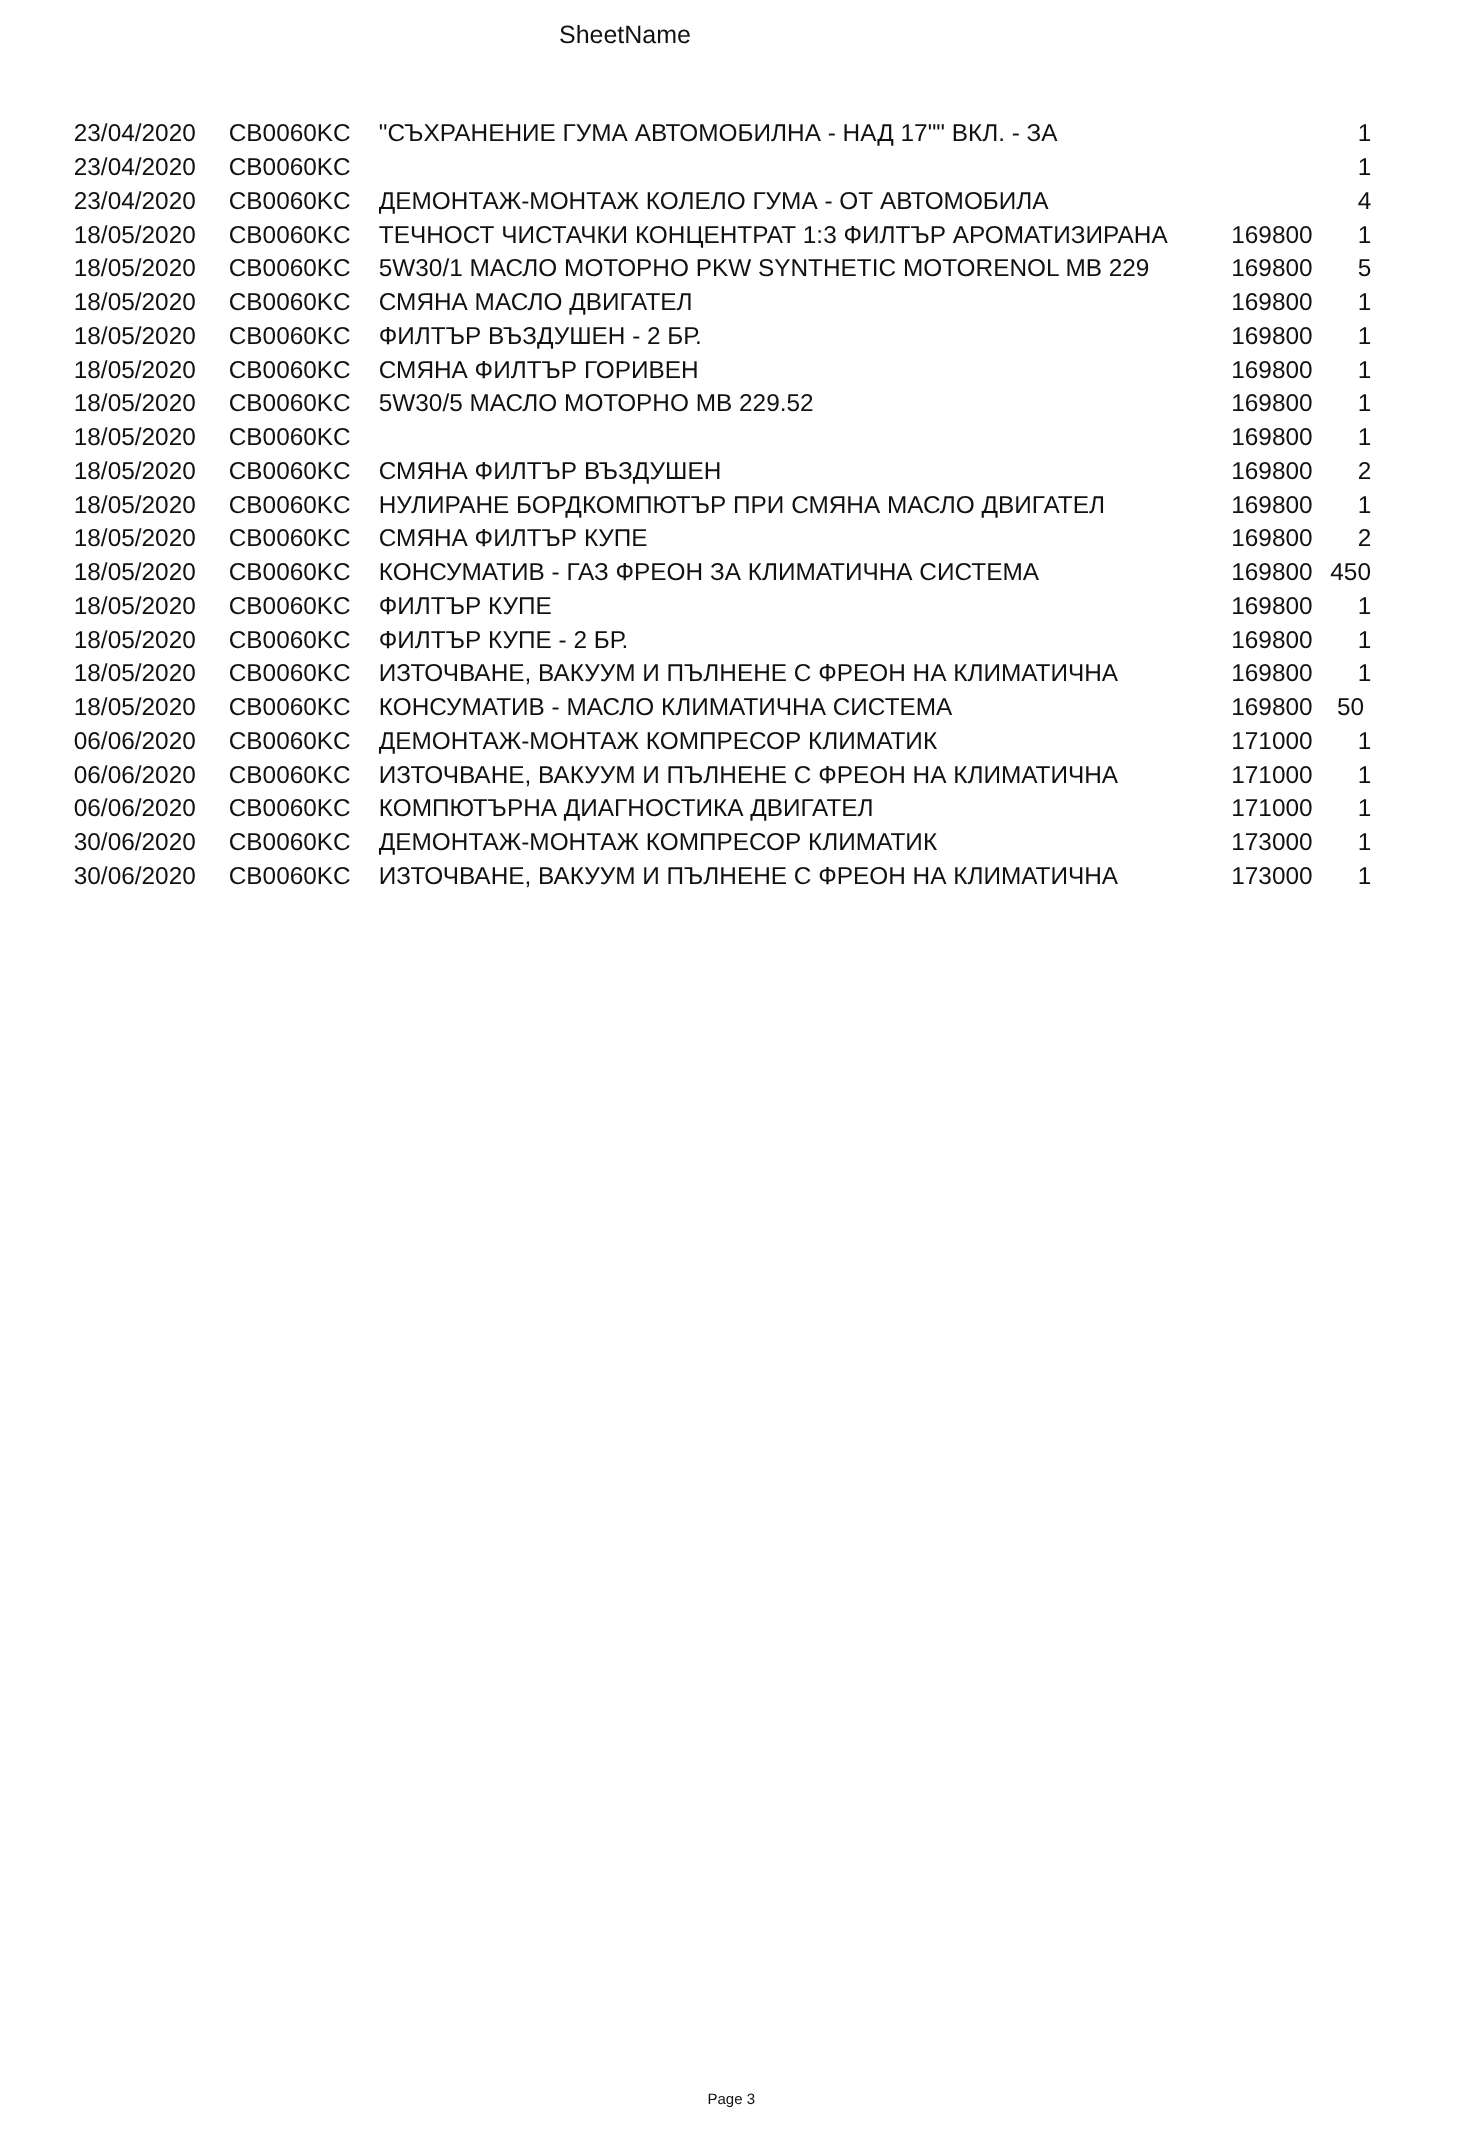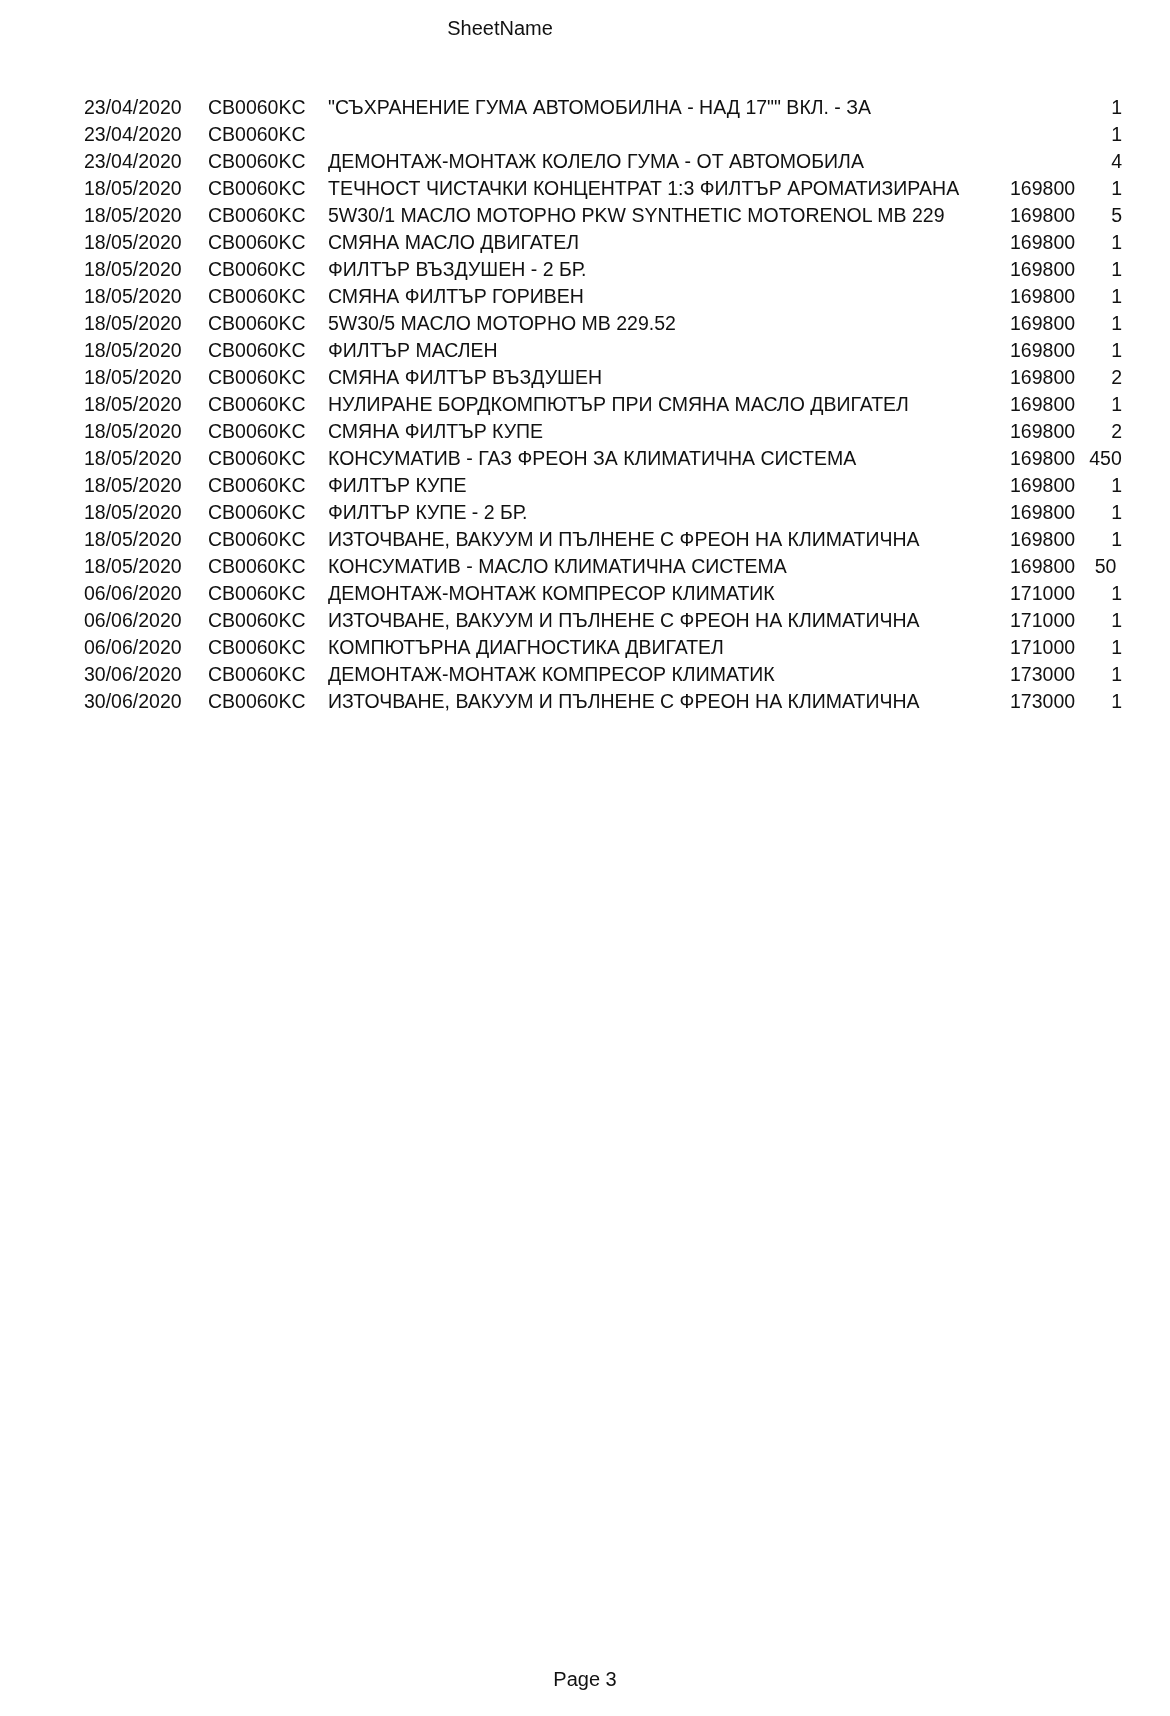--- a/index.html
+++ b/index.html
@@ -1,22 +1,22 @@
 <!DOCTYPE html>
 <html><head>
   <meta charset="utf-8">
   <style>
     html, body { margin: 0; padding: 0; background: #ffffff; }
     body { width: 1170px; height: 1716px; position: relative; overflow: hidden;
            font-family: "Liberation Sans", sans-serif; color: #111111; }
     .header { position: absolute; top: 16px; left: 0; width: 1000px; text-align: center;
               font-size: 20px; line-height: 24px; }
     .footer { position: absolute; top: 1667px; left: 0; width: 1170px; text-align: center;
-              font-size: 20px; line-height: 24px; }
-    .table { position: absolute; top: 95px; left: 0; width: 1054px; padding-left: 25px; }
+              font-size: 12px; line-height: 24px; }
+    .table { position: absolute; top: 95px; left: 0; width: 1054px; }
     .row { position: relative; height: 27px; font-size: 19.5px; line-height: 24px; white-space: nowrap; }
     .cell { position: absolute; top: 0; overflow: hidden; white-space: nowrap; }
     .c-date { left: 59px; width: 118px; }
     .c-code { left: 183px; width: 116px; }
     .c-desc { left: 303px; width: 680px; }
     .c-num  { left: 985px; width: 76px; text-align: left; }
     .c-qty  { left: 1064px; width: 33px; text-align: right; overflow: hidden; }
     .c-qty.left { text-align: center; }
   </style>
 </head>
@@ -83,21 +83,20 @@
     <div class="row">
       <span class="cell c-date">18/05/2020</span>
       <span class="cell c-code">CB0060KC</span>
       <span class="cell c-desc">5W30/5 МАСЛО МОТОРНО  MB 229.52</span>
       <span class="cell c-num">169800</span>
       <span class="cell c-qty">1</span>
     </div>
     <div class="row">
       <span class="cell c-date">18/05/2020</span>
       <span class="cell c-code">CB0060KC</span>
-      <span class="cell c-desc">ФИЛТЪР МАСЛЕН</span>
       <span class="cell c-num">169800</span>
       <span class="cell c-qty">1</span>
     </div>
     <div class="row">
       <span class="cell c-date">18/05/2020</span>
       <span class="cell c-code">CB0060KC</span>
       <span class="cell c-desc">СМЯНА ФИЛТЪР ВЪЗДУШЕН</span>
       <span class="cell c-num">169800</span>
       <span class="cell c-qty">2</span>
     </div>

